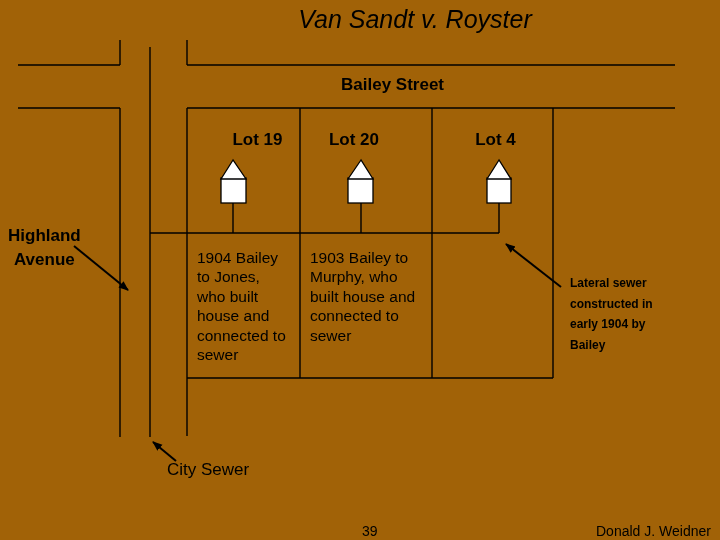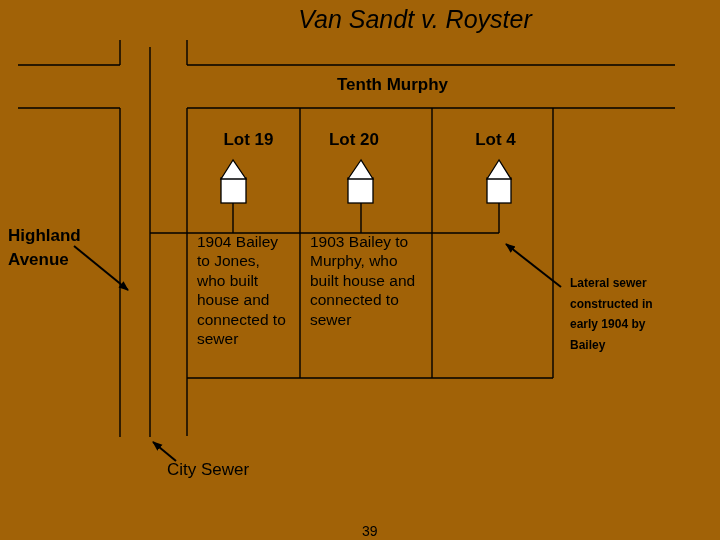--- a/index.html
+++ b/index.html
@@ -32,47 +32,48 @@
     top: 5px;
     width: 350px;
     text-align: center;
     font-size: 25px;
     font-style: italic;
     white-space: nowrap;
   }
   .street-label {
     font-weight: bold;
     font-size: 17px;
+    text-align: center;
   }
   .tenth-street {
     left: 320px;
     top: 75px;
     width: 145px;
     text-align: center;
     white-space: nowrap;
   }
   .highland-avenue {
     left: 8px;
     top: 224px;
     line-height: 24px;
   }
   .lot-label {
     font-weight: bold;
     font-size: 17px;
     text-align: center;
     top: 130px;
     white-space: nowrap;
   }
-  .lot-19-label { left: 187px; width: 123px; }
+  .lot-19-label { left: 196px; width: 123px; }
   .lot-20-label { left: 300px; width: 108px; }
   .lot-4-label  { left: 432px; width: 127px; }
   .lot-note {
     font-size: 15.5px;
     line-height: 19.4px;
-    top: 232px;
+    top: 248px;
   }
   .lot-19-note { left: 197px; }
   .lot-20-note { left: 310px; }
   .lateral-sewer-note {
     left: 570px;
     top: 273px;
     font-weight: bold;
     font-size: 12px;
     line-height: 20.5px;
   }
@@ -150,21 +151,21 @@
 
     <g stroke="#000000" stroke-width="2" fill="none">
       <line x1="74" y1="246" x2="128" y2="290" marker-end="url(#arrowhead)"></line>
       <line x1="561" y1="287" x2="506" y2="244" marker-end="url(#arrowhead)"></line>
       <line x1="176" y1="461" x2="153" y2="442" marker-end="url(#arrowhead)"></line>
     </g>
   </svg>
 
   <div class="label title">Van Sandt v. Royster</div>
 
-  <div class="label street-label tenth-street">Tenth Murphy</div>
+  <div class="label street-label tenth-street">Bailey Street</div>
 
   <div class="label street-label highland-avenue">Highland
 Avenue</div>
 
   <div class="label lot-label lot-19-label">Lot 19</div>
   <div class="label lot-label lot-20-label">Lot 20</div>
   <div class="label lot-label lot-4-label">Lot 4</div>
 
   <div class="label lot-note lot-19-note">1904 Bailey
 to Jones,
@@ -180,14 +181,15 @@
 
   <div class="label lateral-sewer-note">Lateral sewer
 constructed in
 early 1904 by
 Bailey</div>
 
   <div class="label city-sewer">City Sewer</div>
 
   <div class="label page-number">39</div>
 
+  <div class="label footer-author">Donald J. Weidner</div>
 
 </div>
 
 </body></html>

